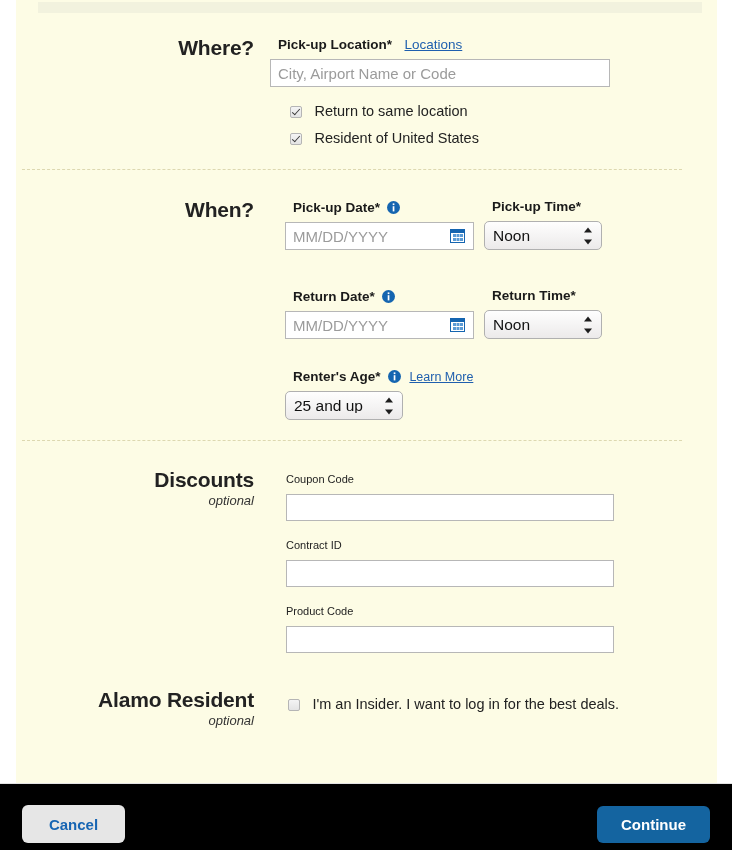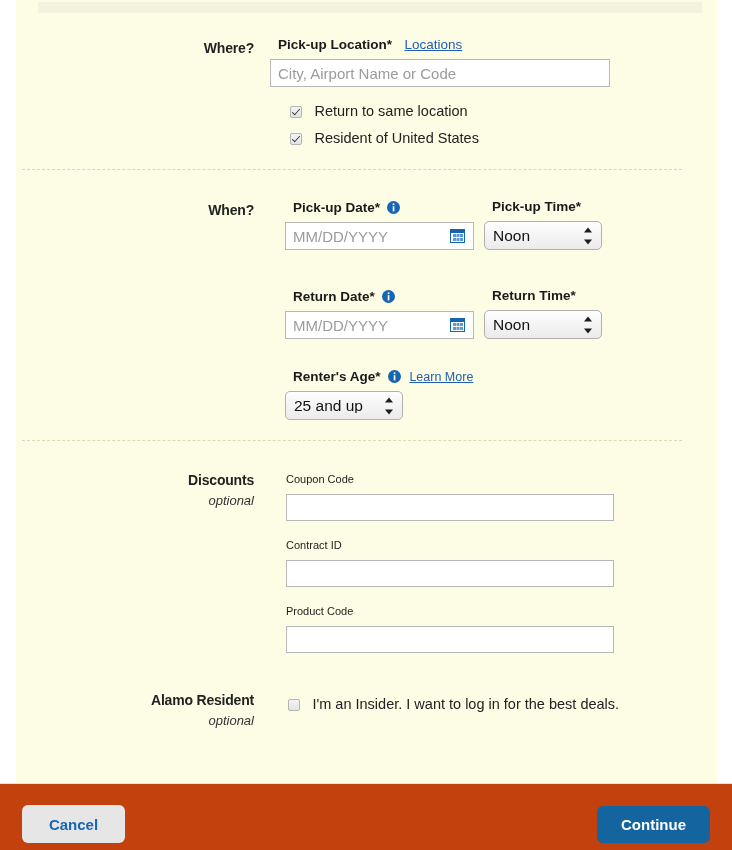--- a/index.html
+++ b/index.html
@@ -50,21 +50,21 @@
     left: 0;
     width: 701px;
   }
   .label-col {
     position: absolute;
     left: 0;
     width: 254px;
     text-align: right;
   }
   .section-title {
-    font-size: 14px;
+    font-size: 21px;
     font-weight: bold;
     color: #222222;
     letter-spacing: -0.2px;
     line-height: 24px;
   }
   .section-sub {
     font-size: 13px;
     font-style: italic;
     font-weight: normal;
     color: #333333;
@@ -229,21 +229,21 @@
     border-top: 1px dashed #ddd8b0;
   }
 
   
   .footer {
     position: absolute;
     left: 0;
     top: 783px;
     width: 732px;
     height: 67px;
-    background: #c2410c;
+    background: #000000;
     border-top: 1px solid #e3e3e3;
   }
   .btn {
     position: absolute;
     box-sizing: border-box;
     font-family: "Liberation Sans", sans-serif;
     font-weight: bold;
     font-size: 15px;
     border: none;
     border-radius: 6px;

